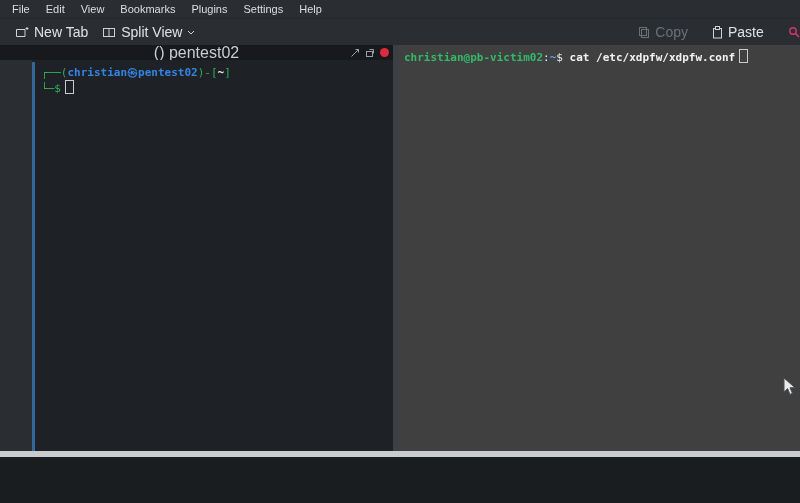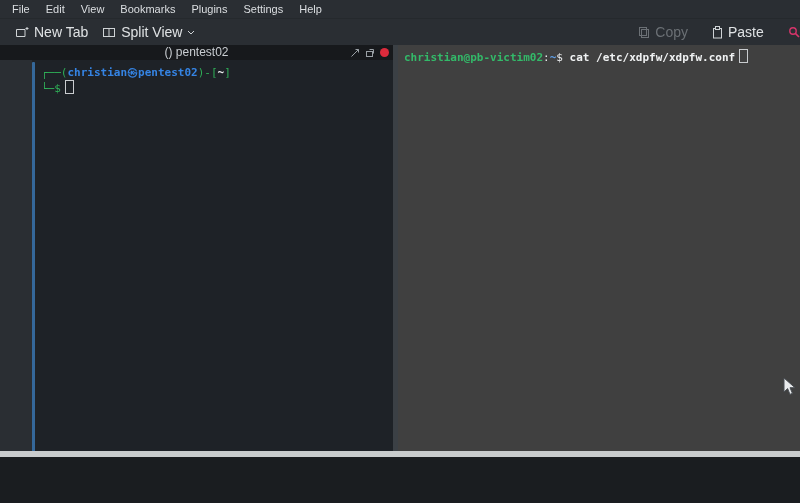--- a/index.html
+++ b/index.html
@@ -22,21 +22,21 @@
 
   
   .content{position:absolute;top:45px;left:0;right:0;height:452px;display:flex;}
   .pane{display:flex;flex-direction:column;position:relative;}
   .pane-left{width:393px;}
   .pane-right{flex:1;}
   .splitter{width:5px;background:#3b4045;cursor:col-resize;}
 
   .pane-header{height:15px;background:#17191c;position:relative;flex:none;}
   .pane-title{position:absolute;left:0;right:0;top:0;text-align:center;color:#c9cdd1;
-    font-size:12px;line-height:15px;white-space:nowrap;}
+    font-size:16px;line-height:15px;white-space:nowrap;}
   .pane-actions{position:absolute;right:4px;top:0;height:15px;display:flex;align-items:center;gap:5px;}
   .hbtn{background:none;border:none;padding:0;display:flex;align-items:center;}
   .close-dot{width:9px;height:9px;border-radius:50%;background:#dc2b3c;border:none;padding:0;}
 
   .terminal{flex:1;position:relative;font-family:"DejaVu Sans Mono",monospace;
     font-size:11px;line-height:14px;overflow:hidden;}
   .term-left{background:#1e2227;padding:6px 4px 0 9px;margin-left:32px;}
   .term-right{background:#404040;padding:4px 4px 0 6px;}
 
   .sb-track{position:absolute;left:0;top:0;bottom:0;width:3px;}

